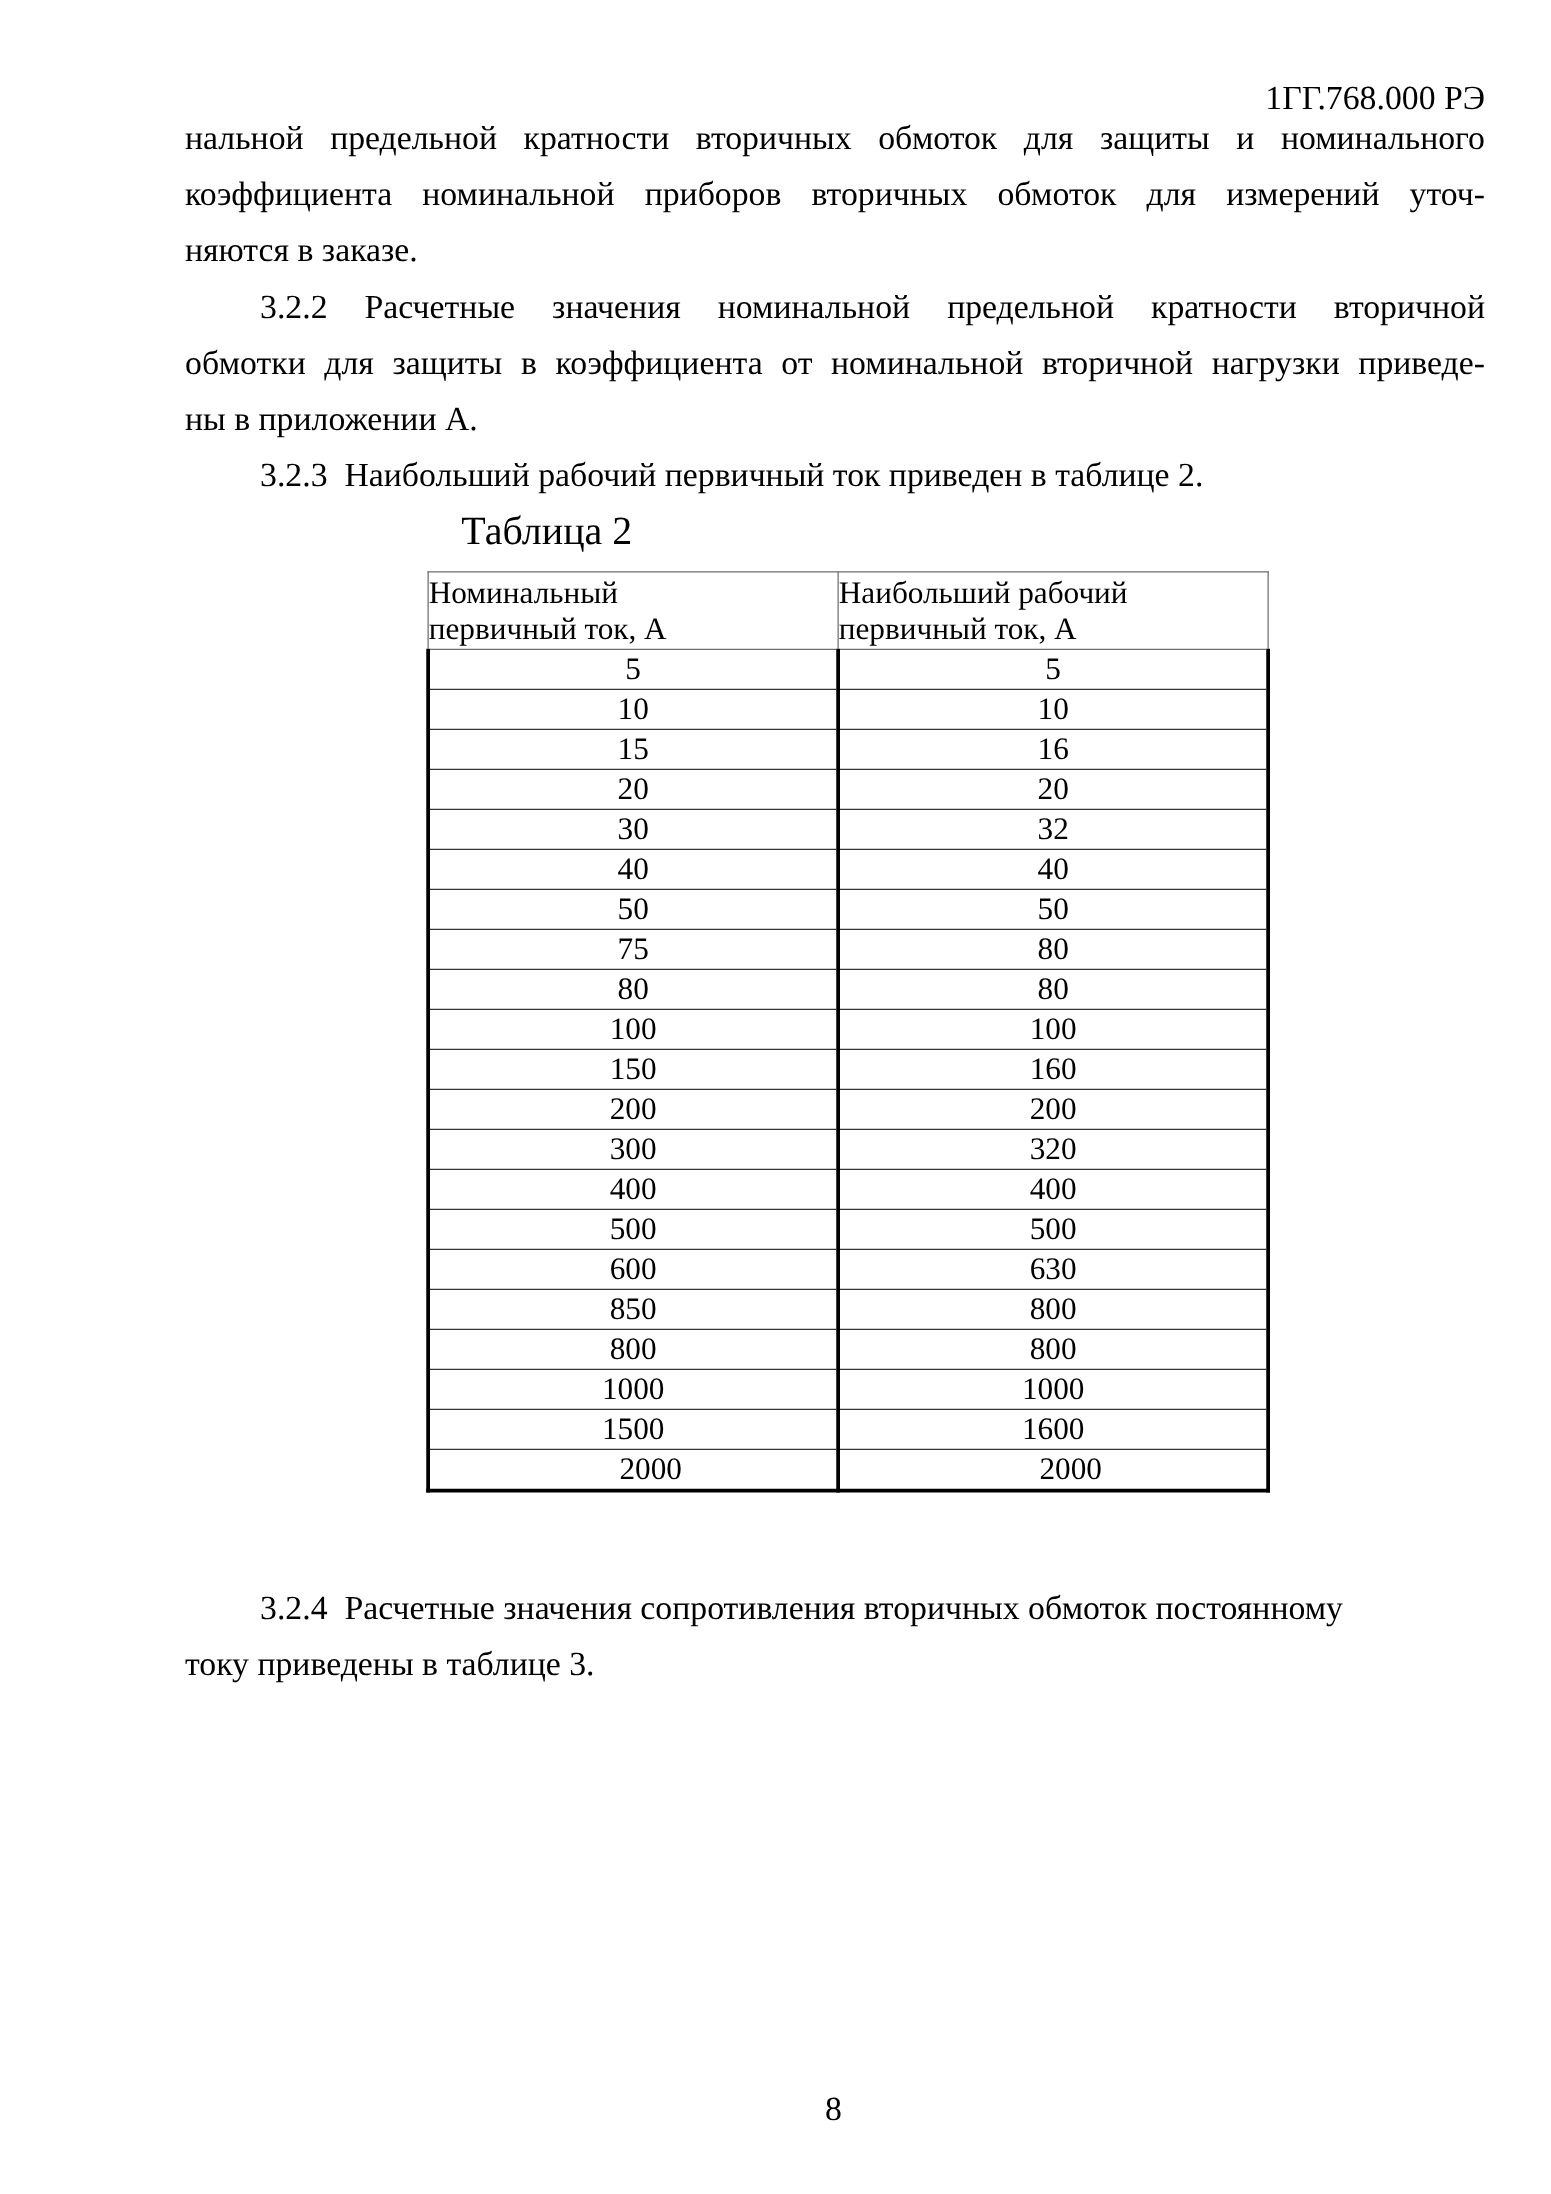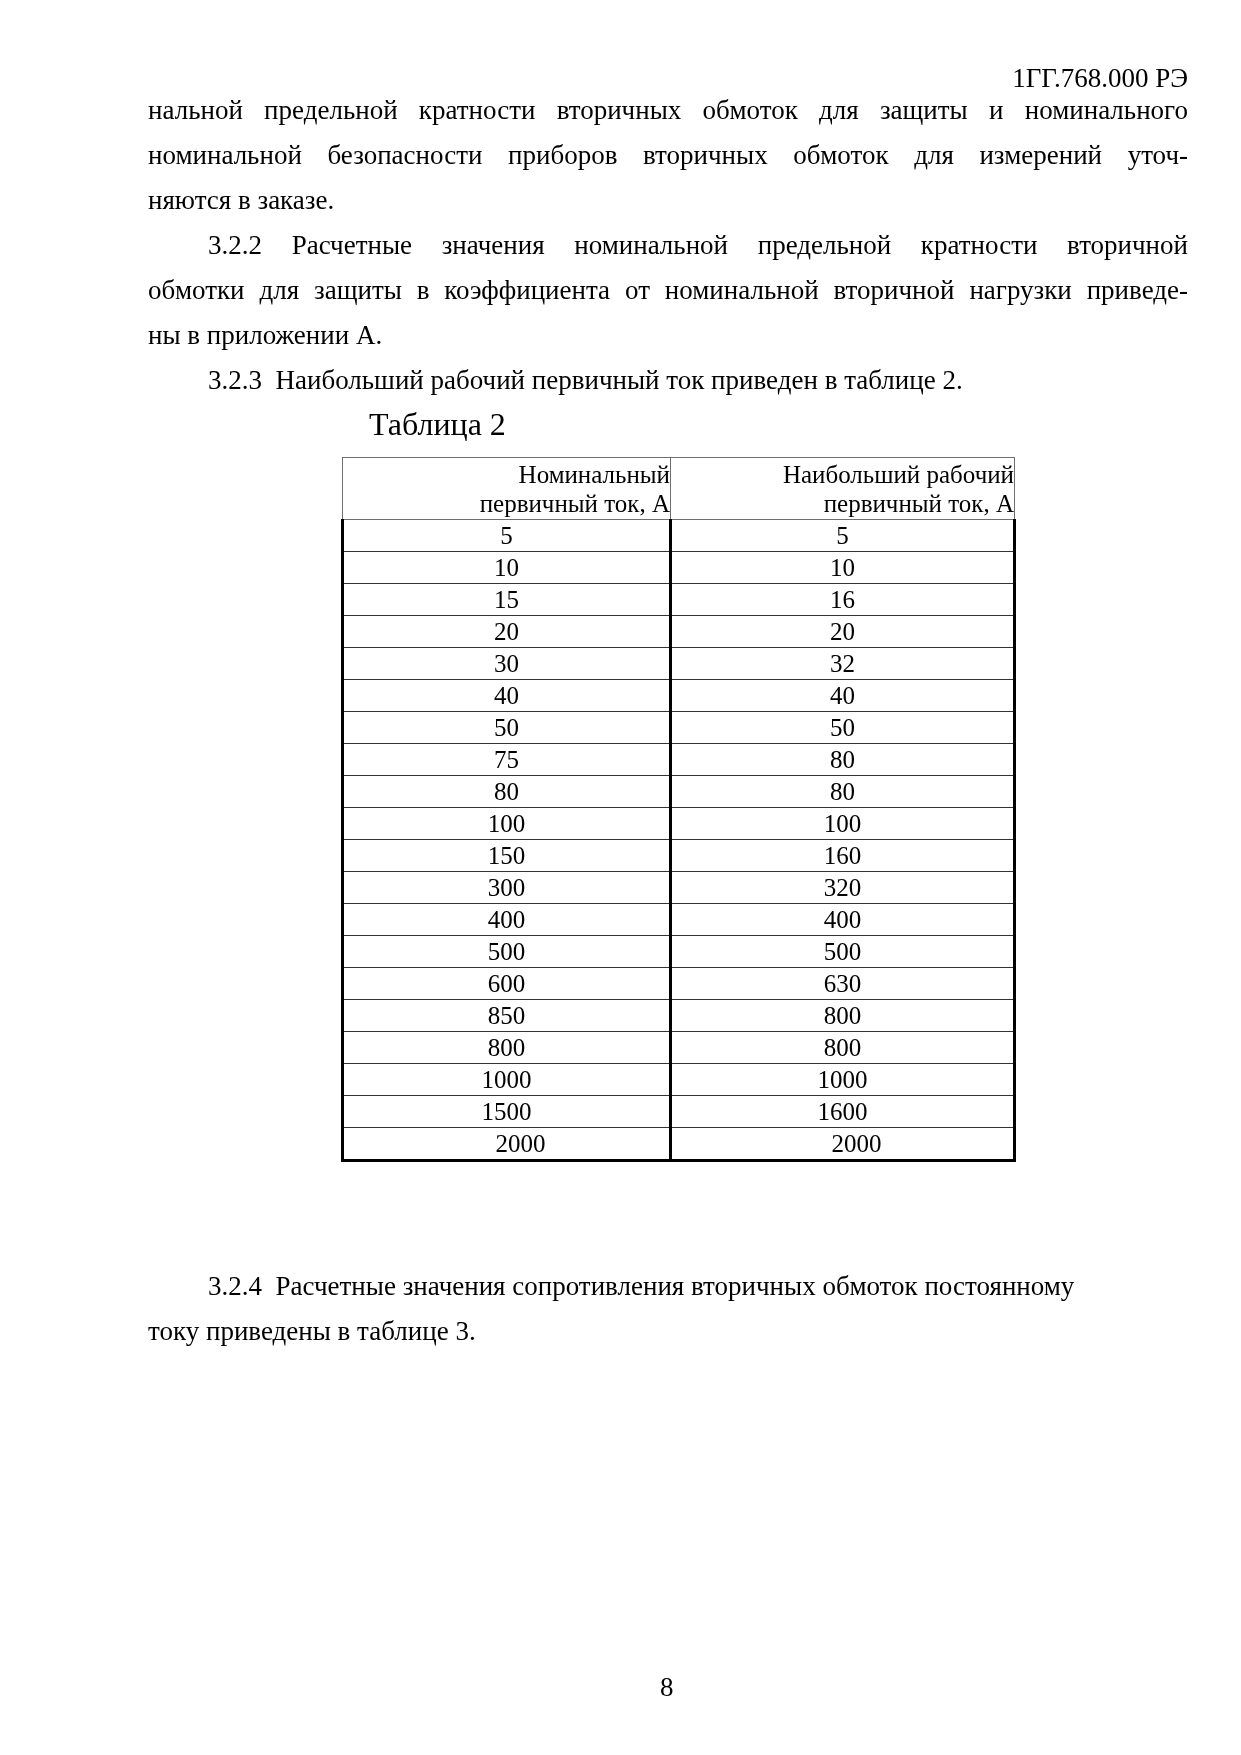--- a/index.html
+++ b/index.html
@@ -9,37 +9,37 @@
   .text { position: absolute; left: 148px; width: 1040px; font-size: 27px; line-height: 45px; text-align: justify; }
   .line { display: block; height: 45px; white-space: nowrap; }
   .justify { text-align-last: justify; white-space: normal; }
   .indent { padding-left: 60px; }
   #p1 { top: 88px; }
   #p2 { top: 223px; }
   #p3 { top: 358px; }
   .caption { position: absolute; left: 369px; top: 408px; font-size: 32px; line-height: 32px; }
   table.t2 { position: absolute; left: 341px; top: 457px; width: 672px; border-collapse: collapse;
              font-size: 25px; table-layout: fixed; }
-  table.t2 th { font-weight: normal; border: 1.5px solid #6f6f6f; line-height: 29px; padding: 2px 0 1px 0; text-align: right; }
+  table.t2 th { font-weight: normal; border: 1.5px solid #6f6f6f; line-height: 29px; padding: 2px 0 1px 0; text-align: left; }
   table.t2 td { text-align: center; height: 31px; line-height: 31px; padding: 0; border-left: 3px solid #000; border-right: 3px solid #000;
                 border-top: 1.5px solid #333; border-bottom: 1.5px solid #333; }
   table.t2 tbody tr:last-child td { border-bottom: 3px solid #000; padding-left: 28px; }
   table.t2 col.c1 { width: 328px; }
   table.t2 col.c2 { width: 344px; }
   #p4 { top: 1254px; margin-top: 10px; }
   .pagenum { position: absolute; left: 660px; top: 1672px; font-size: 27px; line-height: 30px; }
 </style>
 </head>
 <body>
 
 <div class="doc-code">1ГГ.768.000 РЭ</div>
 
 <div class="text" id="p1">
   <span class="line justify">нальной предельной кратности вторичных обмоток для защиты и номинального</span>
-  <span class="line justify">номинальной безопасности приборов вторичных обмоток для измерений уточ-</span>
+  <span class="line justify">коэффициента номинальной приборов вторичных обмоток для измерений уточ-</span>
   <span class="line">няются в заказе.</span>
 </div>
 
 <div class="text" id="p2">
   <span class="line justify indent">3.2.2 Расчетные значения номинальной предельной кратности вторичной</span>
   <span class="line justify">обмотки для защиты в коэффициента от номинальной вторичной нагрузки приведе-</span>
   <span class="line">ны в приложении А.</span>
 </div>
 
 <div class="text" id="p3">
@@ -104,20 +104,24 @@
       </tr>
       <tr>
         <td>100</td>
         <td>100</td>
       </tr>
       <tr>
         <td>150</td>
         <td>160</td>
       </tr>
       <tr>
+        <td>200</td>
+        <td>200</td>
+      </tr>
+      <tr>
         <td>300</td>
         <td>320</td>
       </tr>
       <tr>
         <td>400</td>
         <td>400</td>
       </tr>
       <tr>
         <td>500</td>
         <td>500</td>

